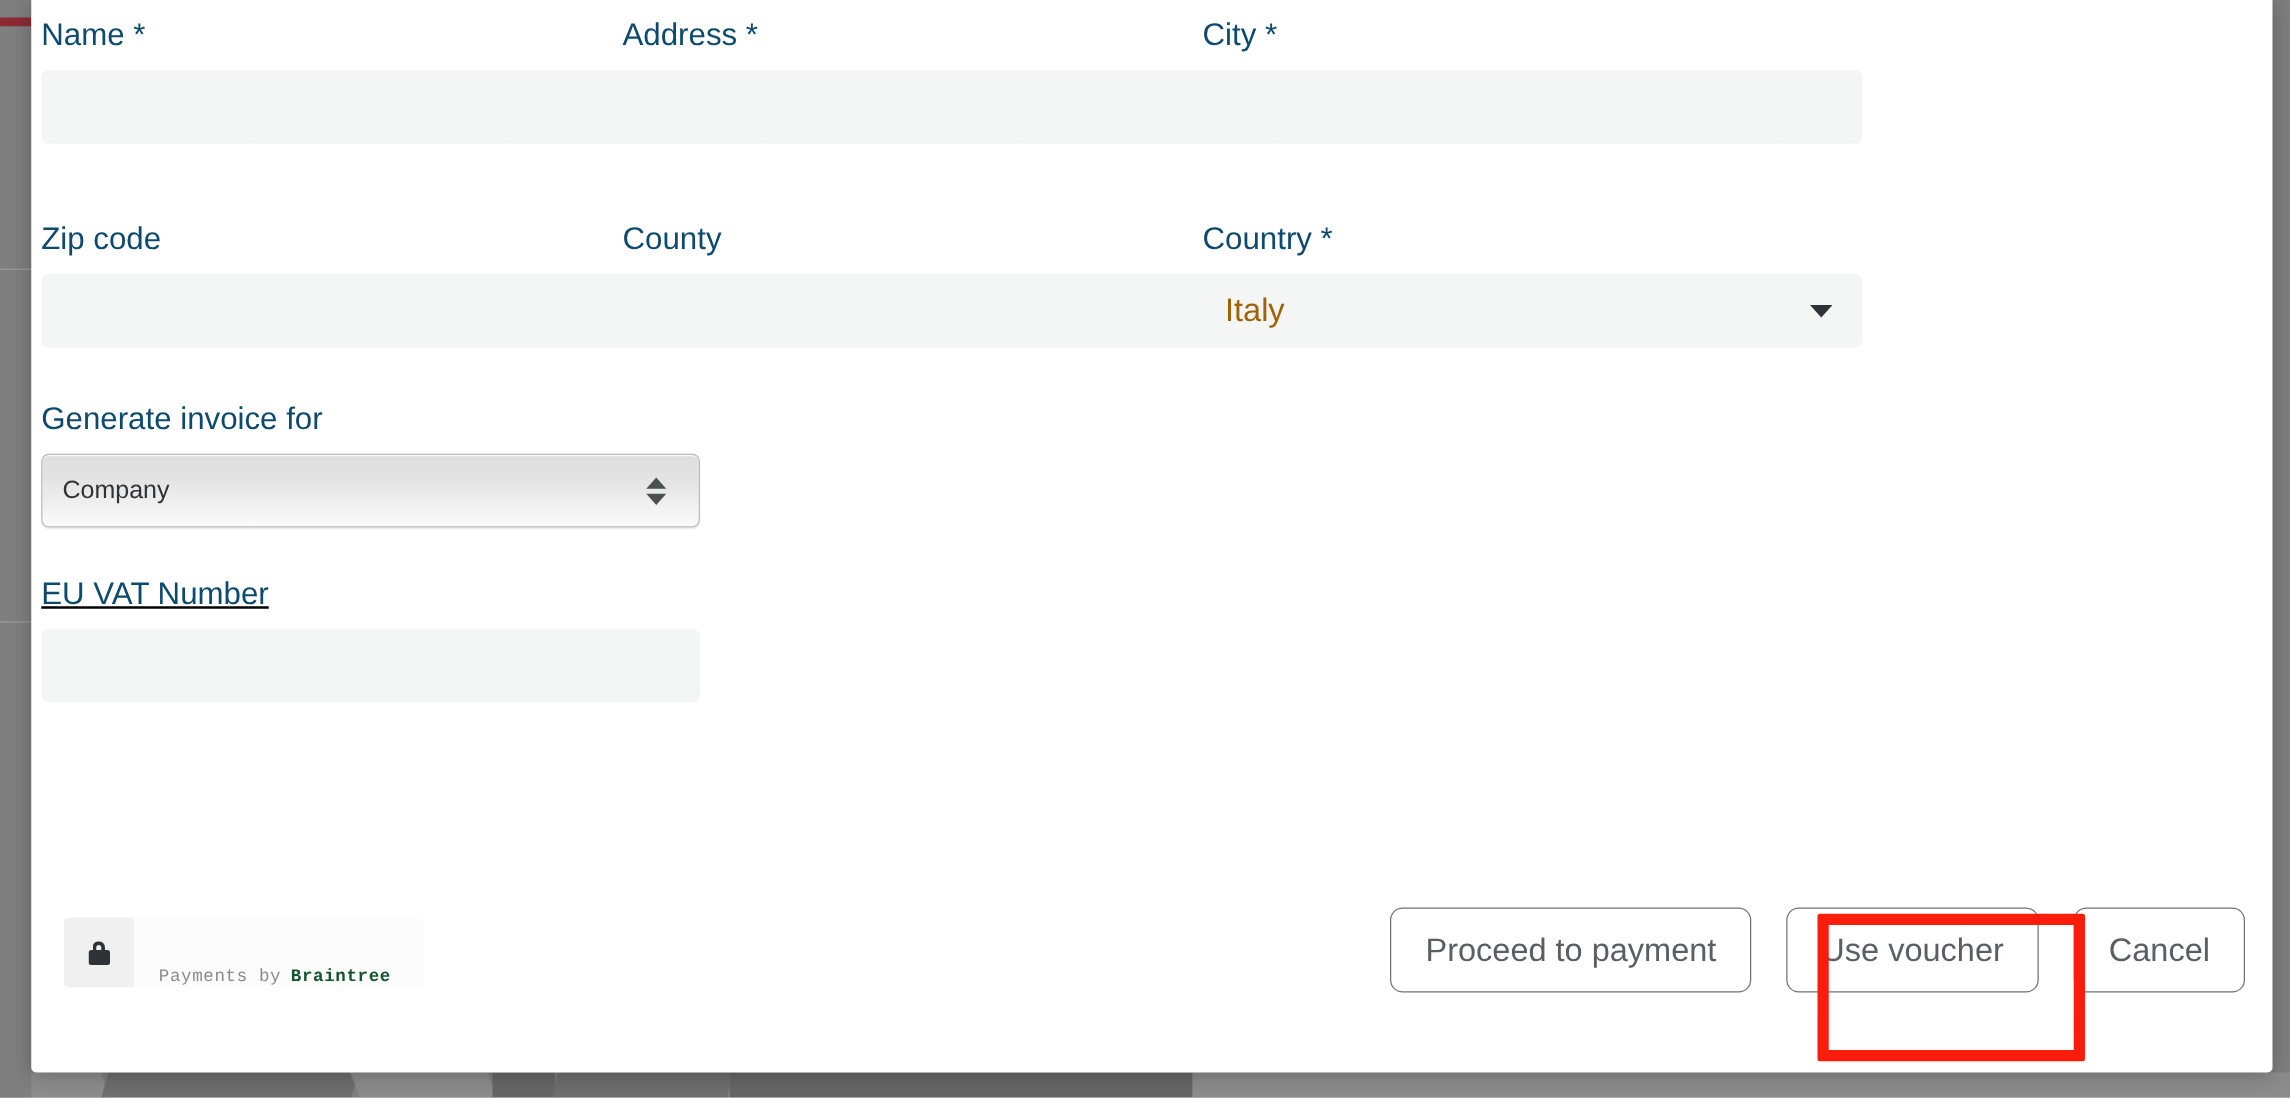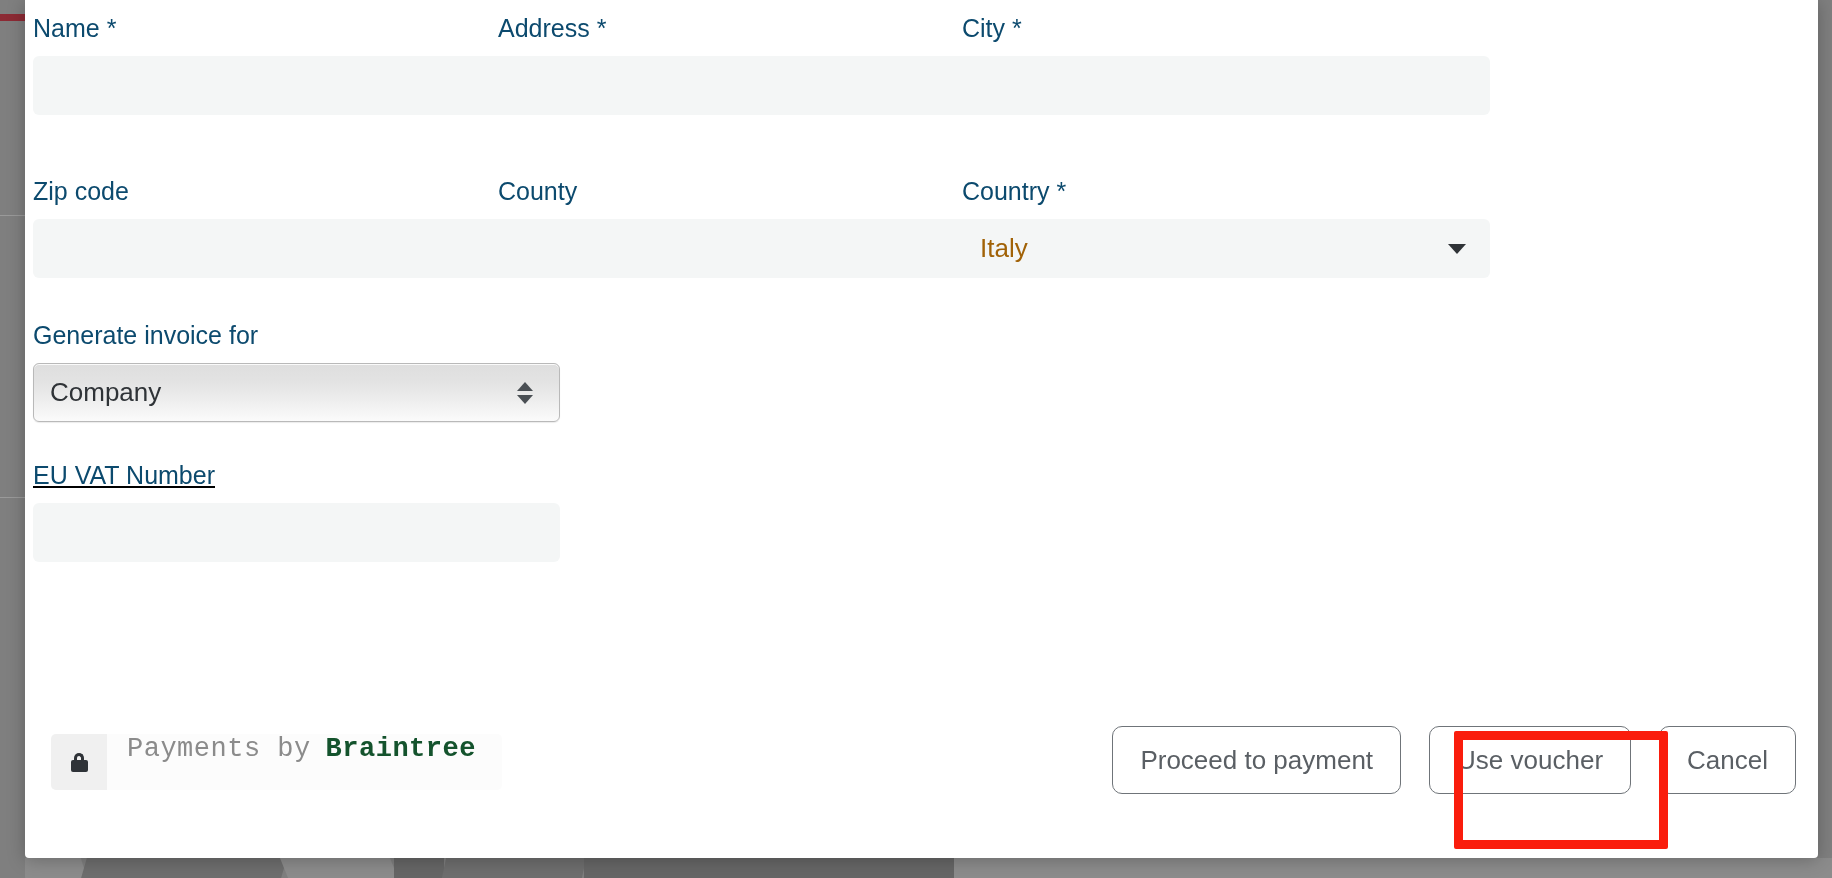--- a/index.html
+++ b/index.html
@@ -161,21 +161,21 @@
     border: 1px solid #b9b9b9;
     border-radius: 6px;
     background: linear-gradient(to bottom, #dedede 0%, #e3e3e3 32%, #ededed 62%, #fbfbfb 100%);
     box-shadow: inset 0 1px 0 rgba(255,255,255,0.85), 0 1px 1px rgba(0,0,0,0.08);
     display: flex;
     align-items: center;
     padding: 0 16px;
     cursor: pointer;
   }
   .native-select-value {
-    font-size: 26px;
+    font-size: 20px;
     color: #2f3337;
     flex: 1;
   }
   .spinner {
     display: flex;
     flex-direction: column;
     align-items: center;
     justify-content: center;
     gap: 4px;
     margin-right: 10px;
@@ -249,24 +249,24 @@
     position: absolute;
     left: 0;
     bottom: 0;
     width: 17px;
     height: 12px;
     background: #2f3338;
     border-radius: 2px;
   }
   #braintree-text {
     display: flex;
-    align-items: flex-start;
+    align-items: flex-end;
     padding: 0 26px 0 20px;
     font-family: "Liberation Mono", monospace;
-    font-size: 27px;
+    font-size: 14px;
     color: #8b8b8b;
     letter-spacing: 0.5px;
     white-space: nowrap;
   }
   #braintree-text b {
     color: #14532d;
     font-weight: 700;
     margin-left: 0.55em;
   }
 

